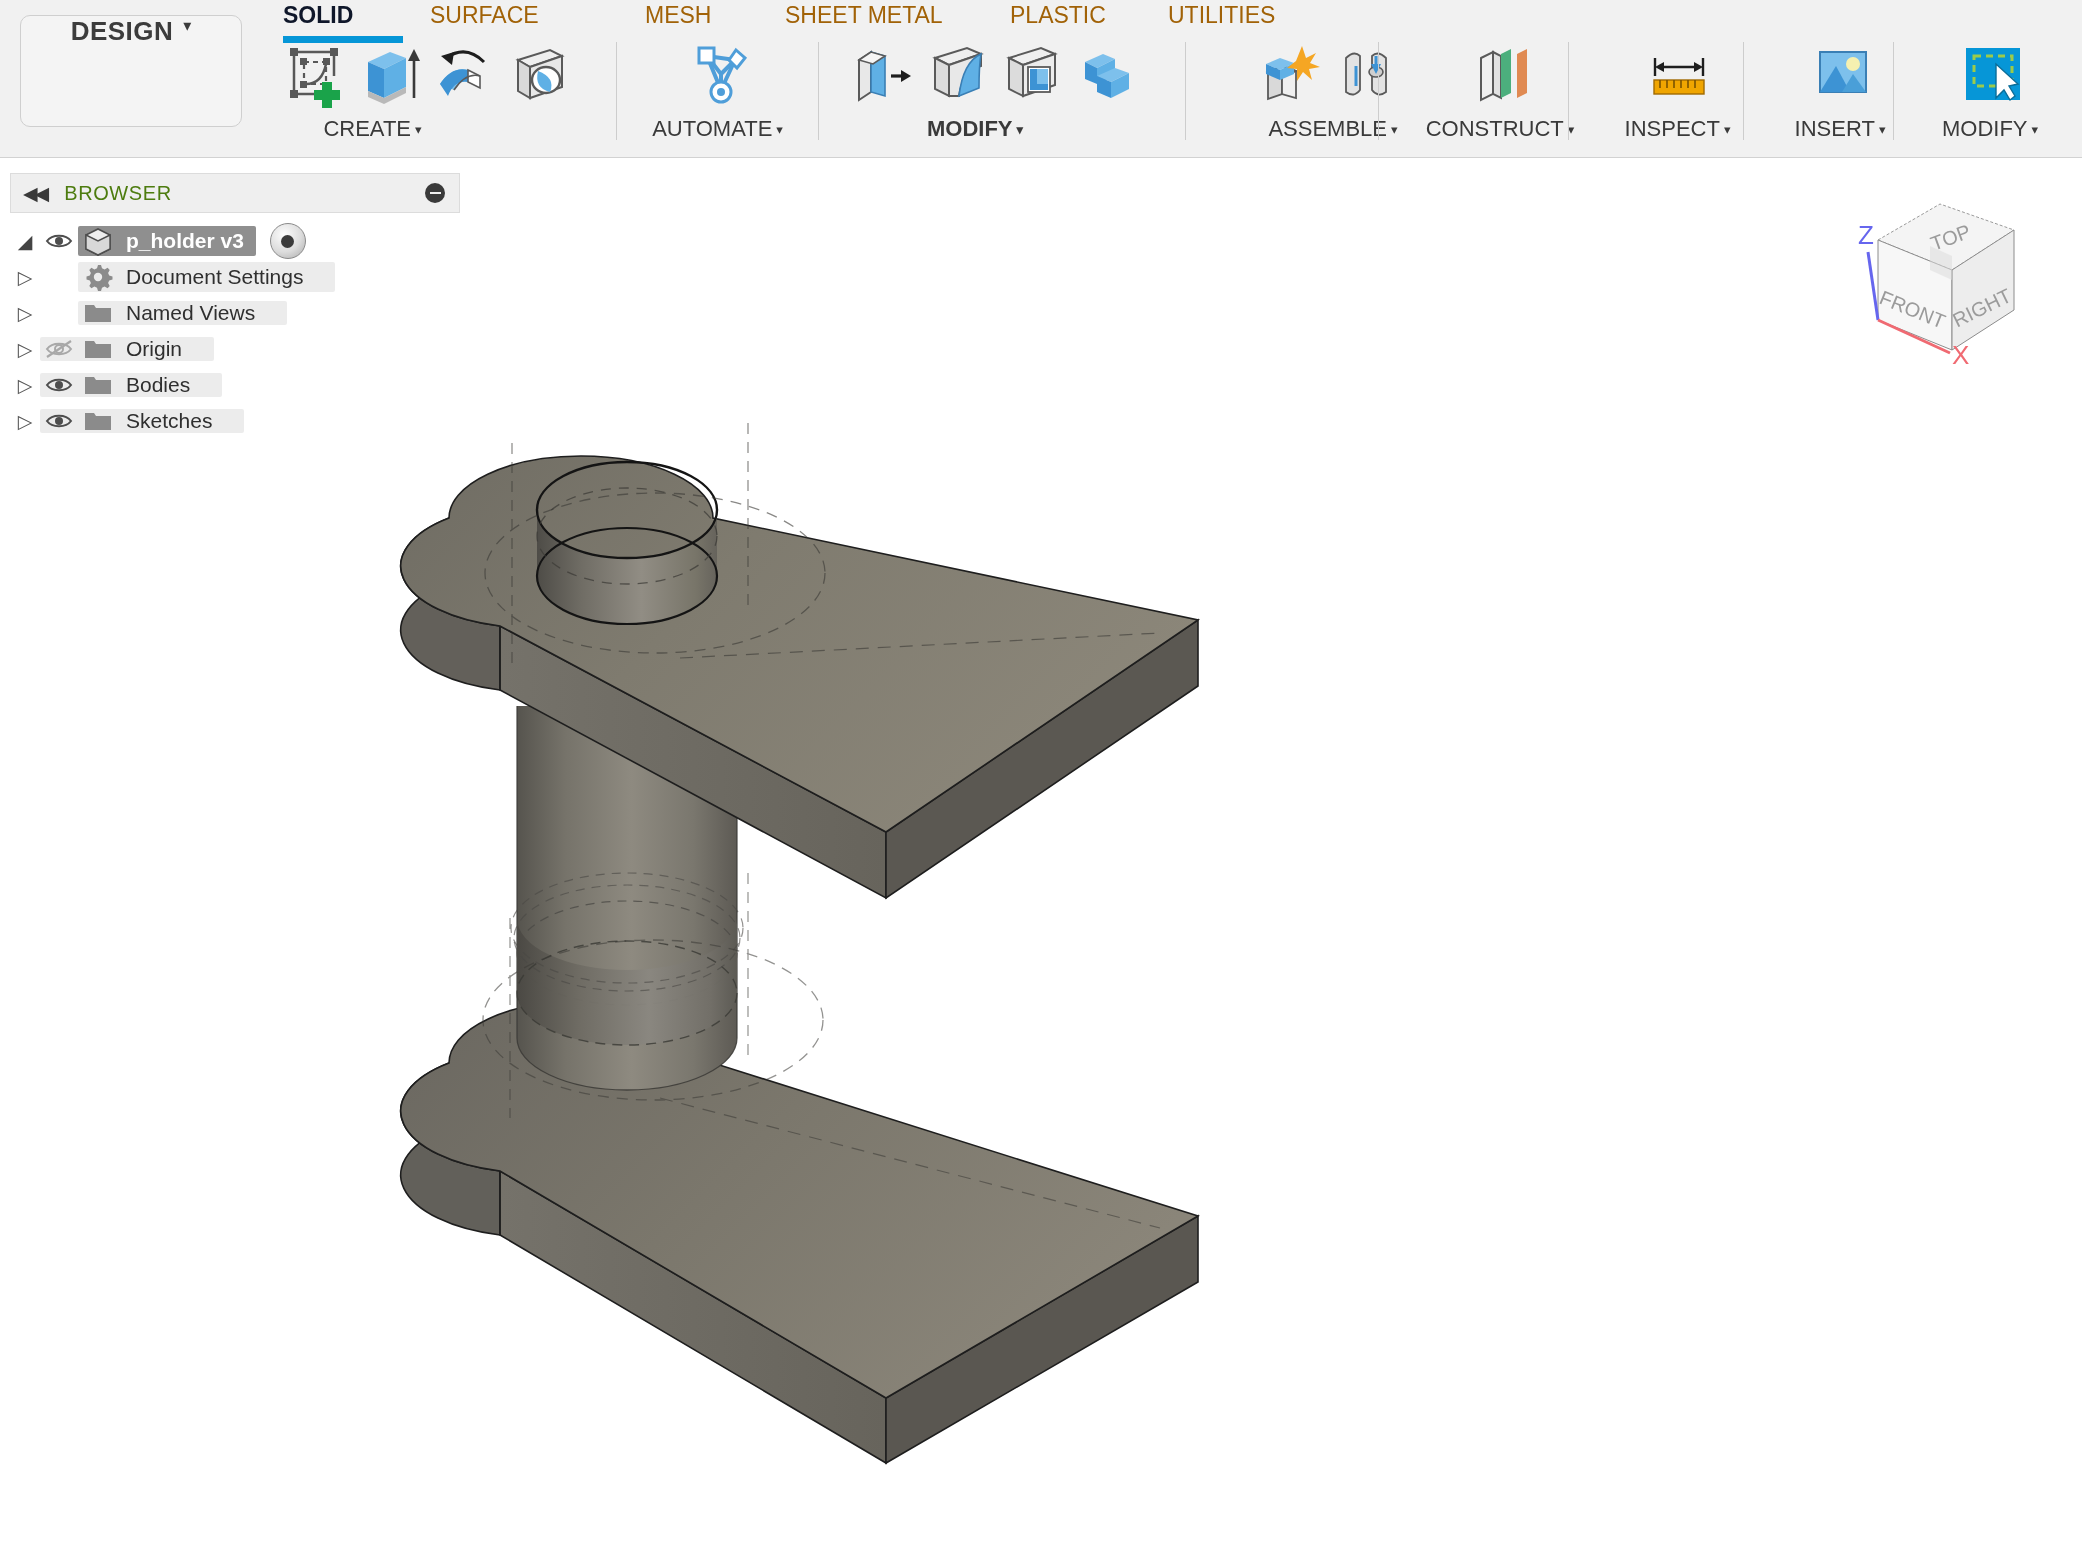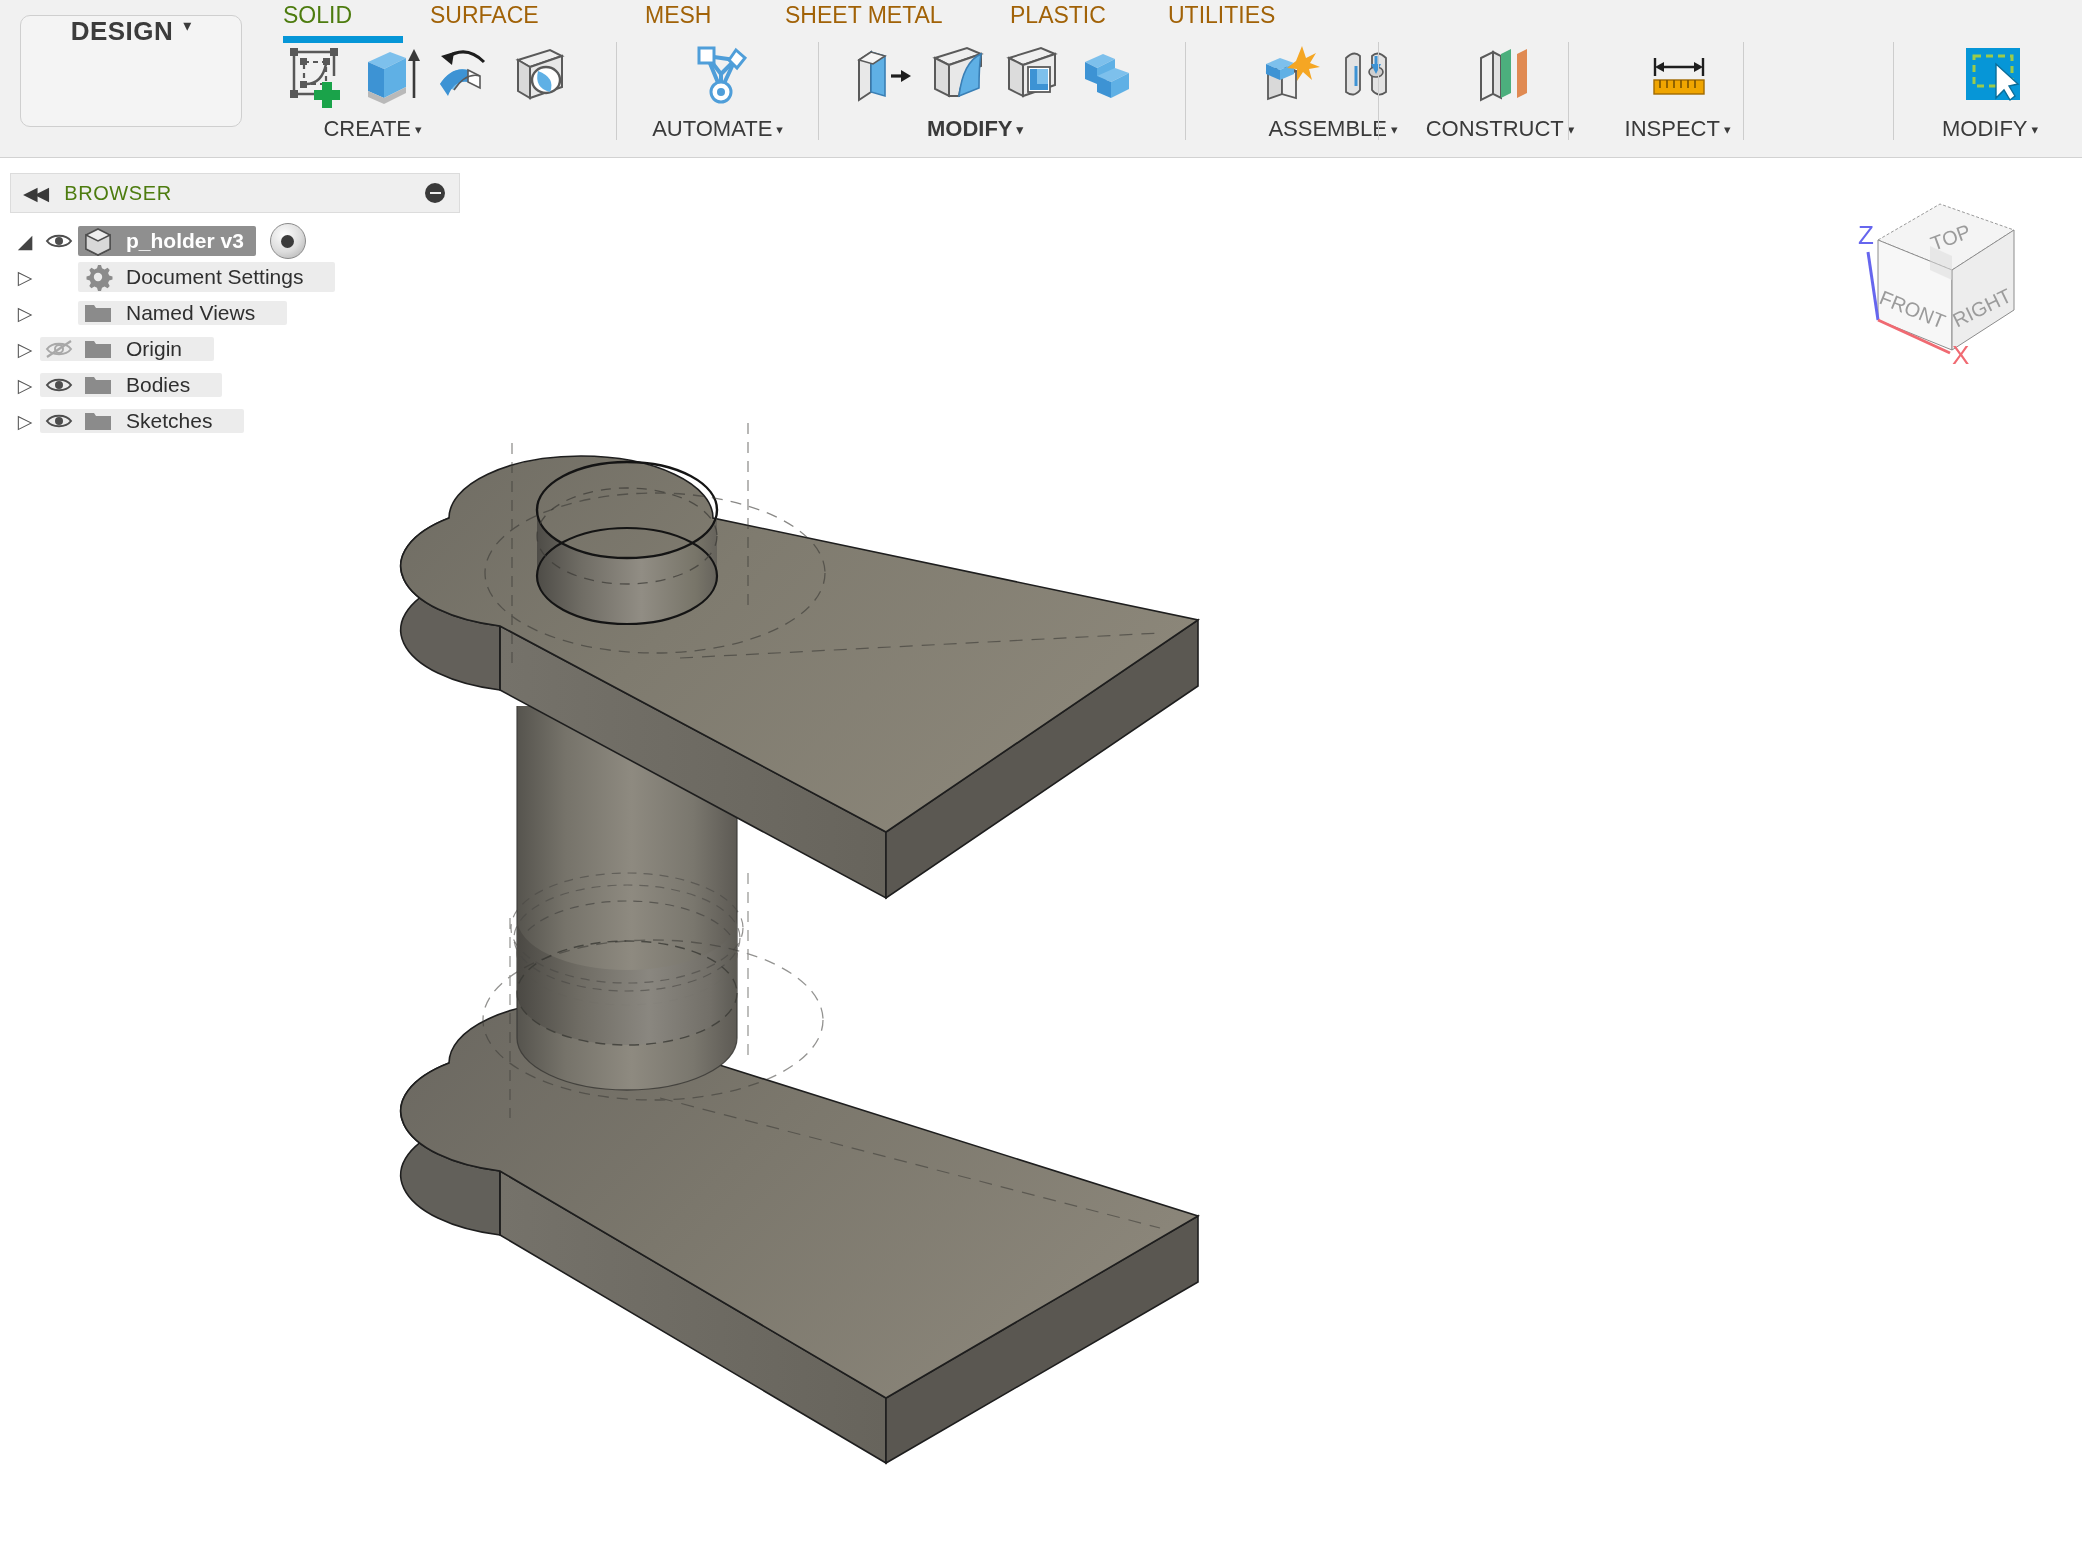--- a/index.html
+++ b/index.html
@@ -27,21 +27,21 @@
   }
   #design-btn .lbl{font-size:26px;font-weight:bold;color:#3c3c3c;letter-spacing:.5px;}
   #design-btn .caret{margin-left:10px;font-size:16px;color:#3c3c3c;}
 
   
   .tabrow{position:absolute;top:0;left:255px;height:40px;}
   .tab{
     position:absolute;top:2px;font-size:23px;color:#a16207;
     white-space:nowrap;cursor:pointer;
   }
-  .tab.active{color:#4d7c0f;font-weight:normal;}
+  .tab.active{color:#0f172a;font-weight:bold;}
   .tab-underline{
     position:absolute;height:7px;background:#0696d7;top:36px;
   }
 
   
   .panel{position:absolute;top:36px;height:120px;}
   .panel .icons{position:absolute;top:0;left:0;display:flex;align-items:flex-start;height:78px;}
   .panel .ptitle{
     position:absolute;bottom:14px;left:0;width:100%;text-align:center;
     font-size:22px;color:#3a3a3a;white-space:nowrap;cursor:pointer;
@@ -330,20 +330,35 @@
           </svg>
         </span>
       </div>
       <div class="ptitle">
         <span>INSPECT</span><span class="caret">▾</span>
       </div>
     </div>
 
     <div class="sep" style="left:1743px;"></div>
 
+    <div class="panel" style="left:1755px;width:170px;">
+      <div class="icons" style="left:50px;">
+        <span class="ico">
+          <svg viewBox="0 0 68 72">
+            <rect x="12" y="16" width="46" height="40" fill="#7dc0ec" stroke="#3a7fb5" stroke-width="2"></rect>
+            <circle cx="45" cy="28" r="7" fill="#f5f0b0"></circle>
+            <polygon points="12,56 28,30 42,56" fill="#3d93d4"></polygon>
+            <polygon points="34,56 45,38 58,56" fill="#4a9fd8"></polygon>
+          </svg>
+        </span>
+      </div>
+      <div class="ptitle">
+        <span>INSERT</span><span class="caret">▾</span>
+      </div>
+    </div>
 
     <div class="sep" style="left:1893px;"></div>
 
     <div class="panel" style="left:1905px;width:170px;">
       <div class="icons" style="left:50px;">
         <span class="ico">
           <svg viewBox="0 0 68 72">
             <rect x="8" y="12" width="54" height="52" fill="#0696d7"></rect>
             <rect x="16" y="20" width="38" height="30" fill="none" stroke="#9ccb4a" stroke-width="3" stroke-dasharray="7,5"></rect>
             <polygon points="38,28 38,62 46,54 52,64 57,60 51,50 60,48" fill="#ffffff" stroke="#0a6d99" stroke-width="1.4"></polygon>

